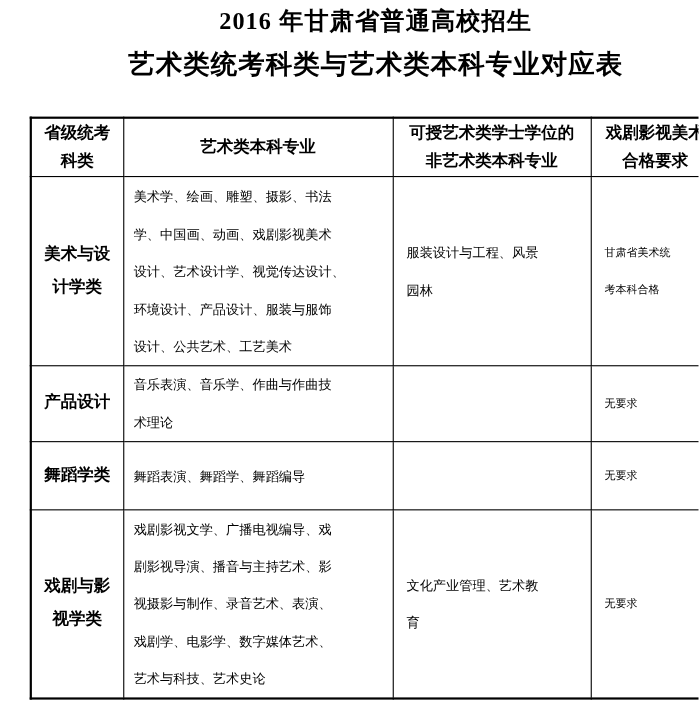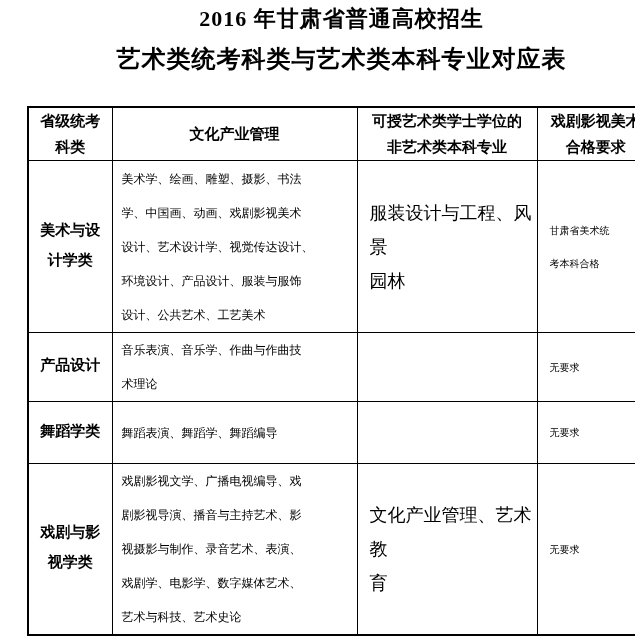--- a/index.html
+++ b/index.html
@@ -59,21 +59,21 @@
     line-height: 30px;
     font-family: Liberation Mono, monospace;
   }
   td.cell-art {
     font-size: 12px;
     line-height: 34px;
     text-align: left;
     padding: 0 5px 0 9px;
   }
   td.cell-nonart {
-    font-size: 18px;
+    font-size: 12px;
     line-height: 34px;
     text-align: left;
     padding: 0 5px 0 12px;
   }
   td.cell-req {
     font-size: 10px;
     line-height: 33px;
     text-align: left;
     padding: 0 4px 0 12px;
   }
@@ -95,21 +95,21 @@
     <colgroup>
       <col style="width:84px">
       <col style="width:245px">
       <col style="width:180px">
       <col style="width:118px">
     </colgroup>
     <thead>
       <tr class="row-header">
         <th>省级统考
 科类</th>
-        <th>文化产业管理</th>
+        <th>艺术类本科专业</th>
         <th>可授艺术类学士学位的
 非艺术类本科专业</th>
         <th>戏剧影视美术
 合格要求</th>
       </tr>
     </thead>
     <tbody>
       <tr class="row-art">
         <td class="cell-category">美术与设
 计学类</td>

